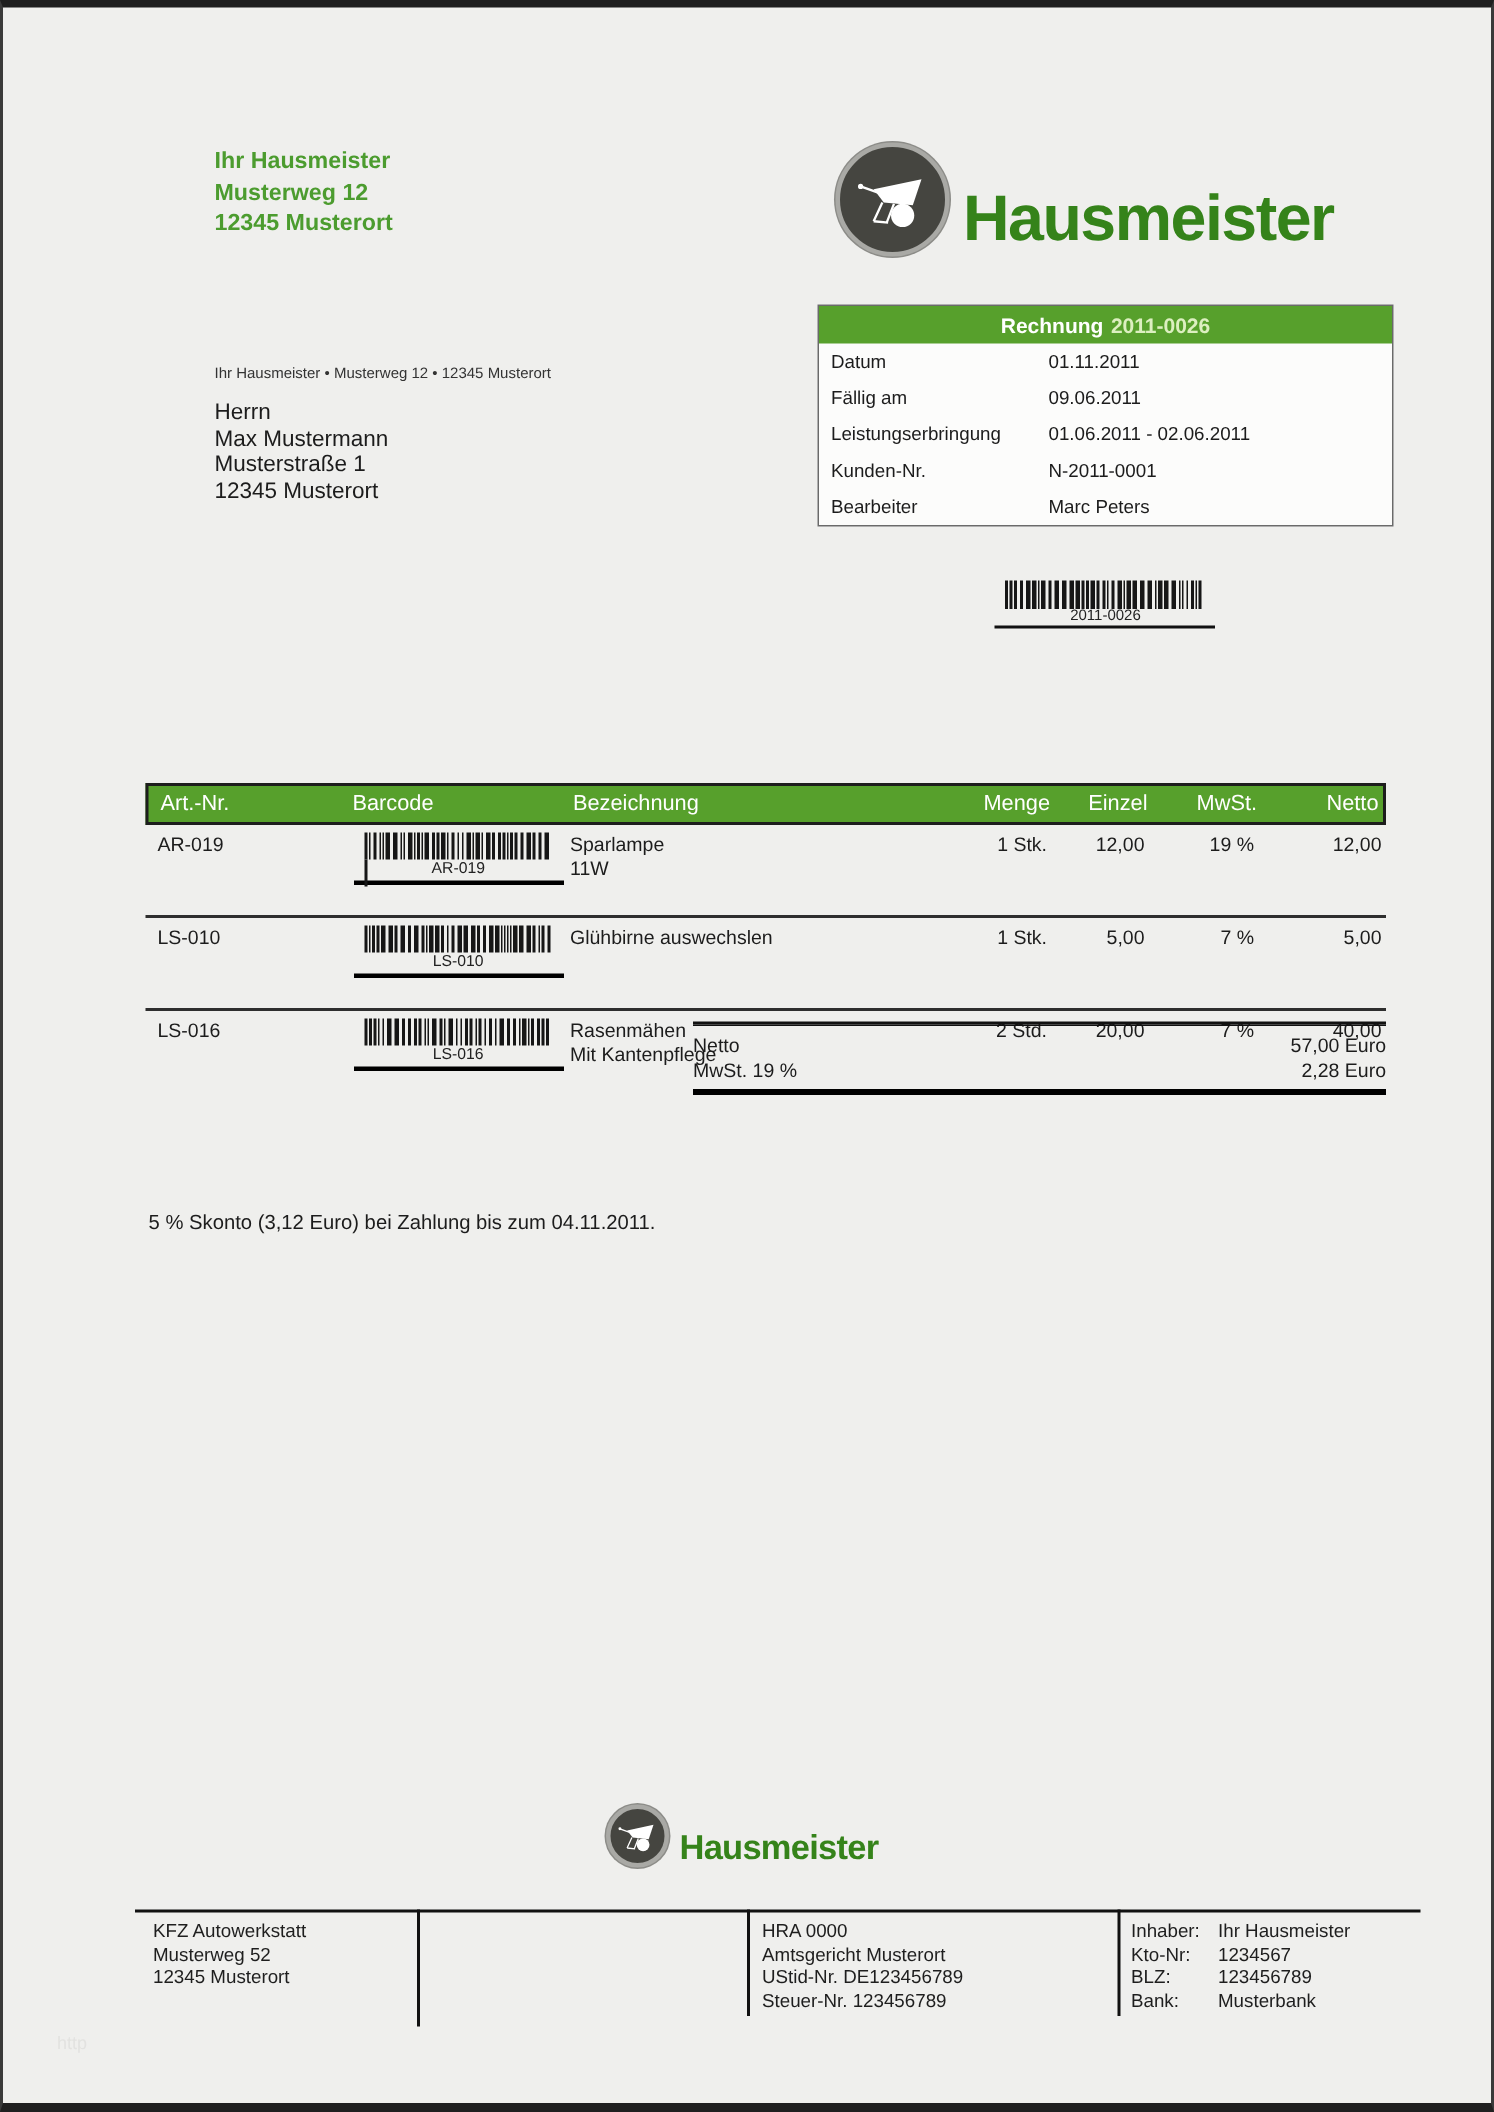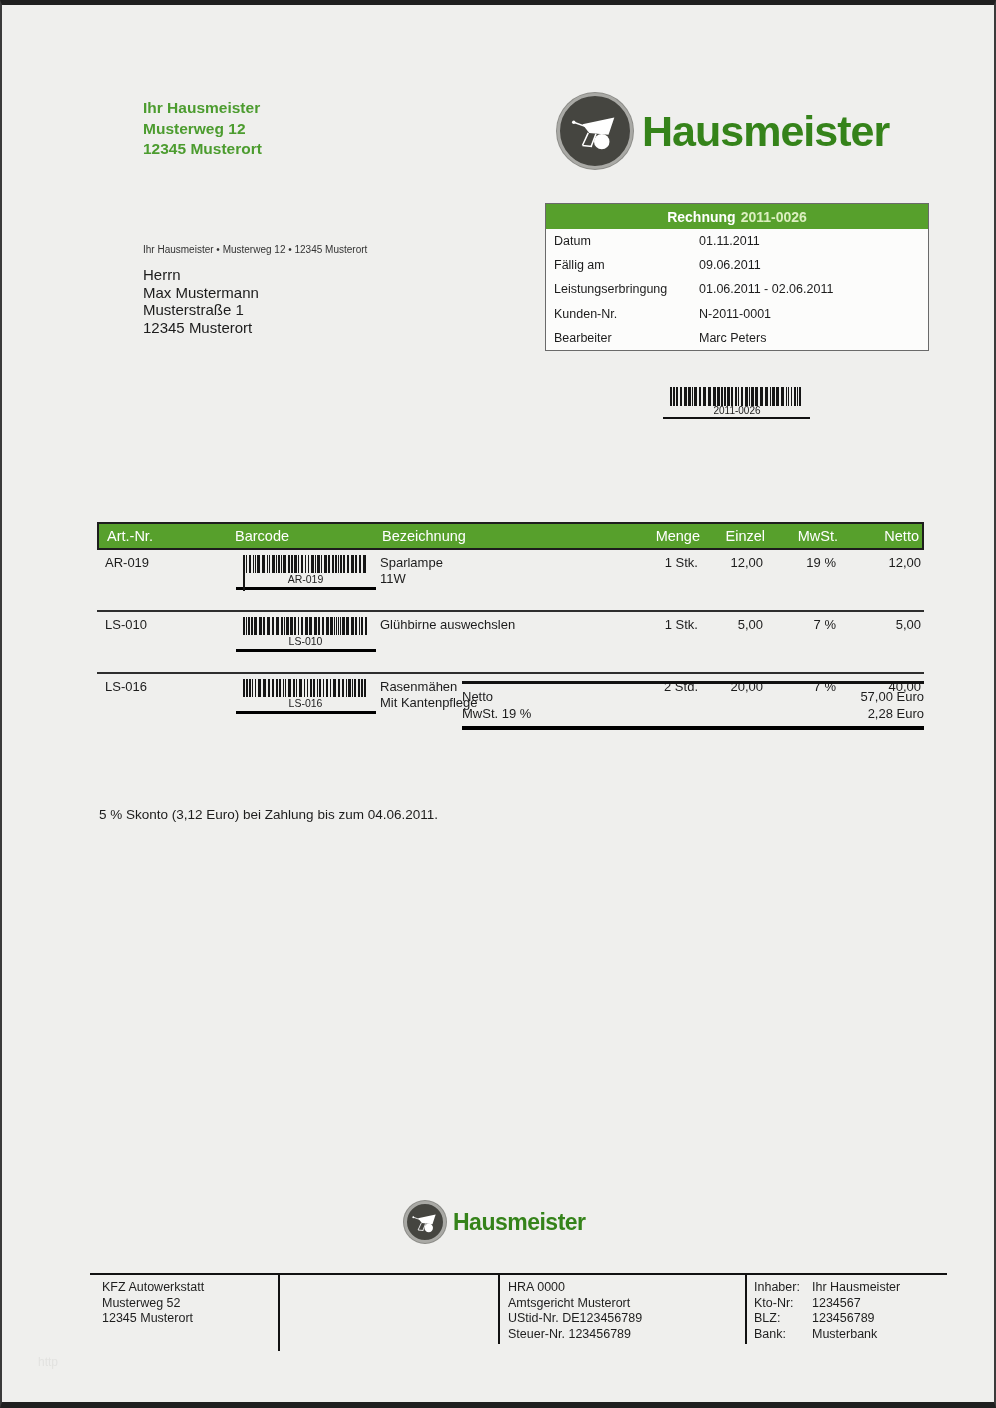--- a/index.html
+++ b/index.html
@@ -17,21 +17,21 @@
     border-left:2px solid #3a3a3a;
     border-right:2px solid #3a3a3a;
     overflow:hidden;
   }
   .abs { position:absolute; }
 
   
   .sender { left:141px; top:93px; font-size:15.5px; font-weight:bold; color:#4c9c2f; line-height:20.5px; }
 
   
-  .logo { display:flex; align-items:center; }
+  .logo { display:flex; align-items:flex-end; }
   .logo-lg { left:555px; top:86px; height:80px; gap:9px; }
   .logo-sm { left:402px; top:1194px; height:46px; gap:7px; }
   .logo-circle {
     border-radius:50%; background:#454540; flex:0 0 auto;
     display:flex; align-items:center; justify-content:center;
     border:3px solid #a9a9a5; box-shadow:0 0 0 1px #8c8c88;
   }
   .logo-lg .logo-circle { width:76px; height:76px; }
   .logo-sm .logo-circle { width:42px; height:42px; }
   .logo-lg .logo-circle svg { width:58px; height:58px; }
@@ -237,21 +237,21 @@
       <span>Netto</span>
       <span>57,00 Euro</span>
     </div>
     <div class="tot-row">
       <span>MwSt. 19 %</span>
       <span>2,28 Euro</span>
     </div>
     <div class="totals-bottom"></div>
   </div>
 
-  <div class="abs note">5 % Skonto (3,12 Euro) bei Zahlung bis zum 04.06.2011.</div>
+  <div class="abs note">5 % Skonto (3,12 Euro) bei Zahlung bis zum 04.11.2011.</div>
 
   <div class="abs logo logo-sm">
     <span class="logo-circle">
       <svg viewBox="0 0 60 60" fill="none">
         <circle cx="8" cy="21" r="1.8" fill="#fff"></circle>
         <path d="M8 21 L22 26" stroke="#fff" stroke-width="1.6"></path>
         <polygon points="17,23 50,16 44,34 24,32" fill="#fff"></polygon>
         <path d="M23 32 L17 45 M31 33 L26 46 M17 45 L27 46" stroke="#fff" stroke-width="1.6"></path>
         <circle cx="37" cy="41" r="8" fill="#fff"></circle>
       </svg>

